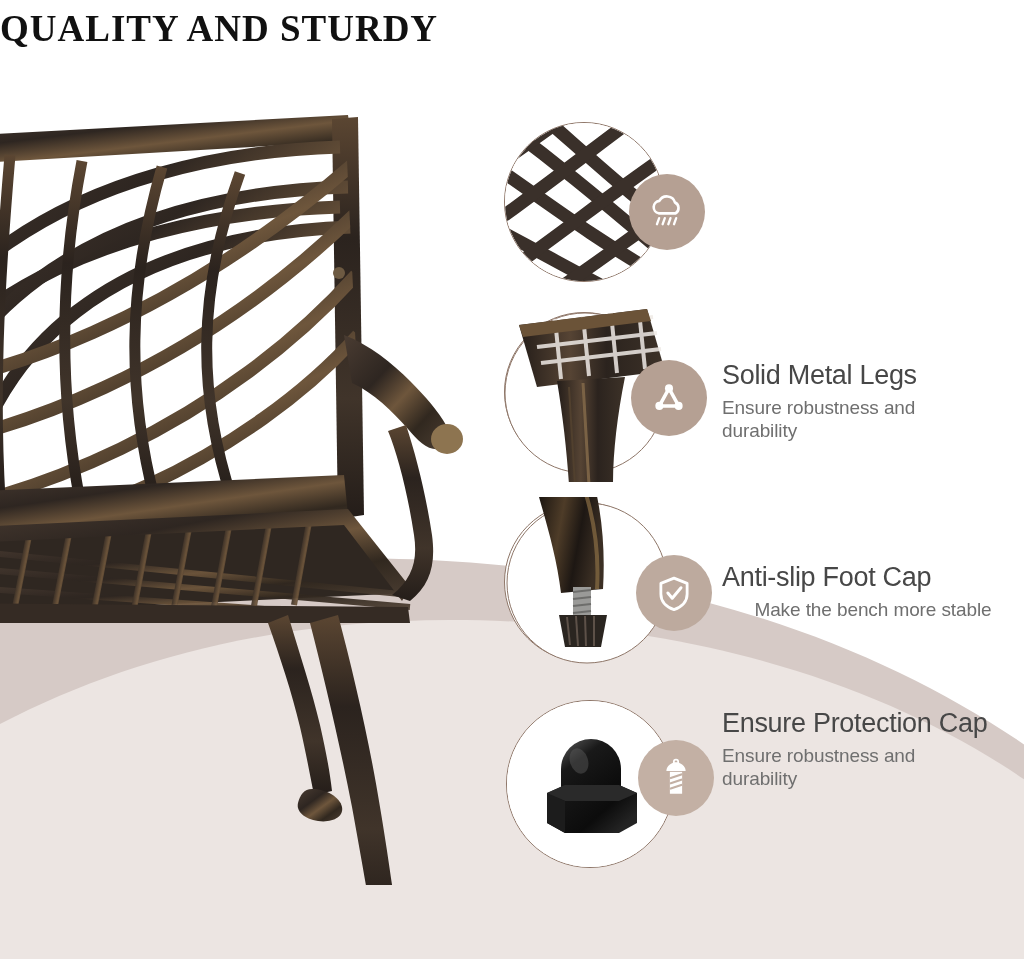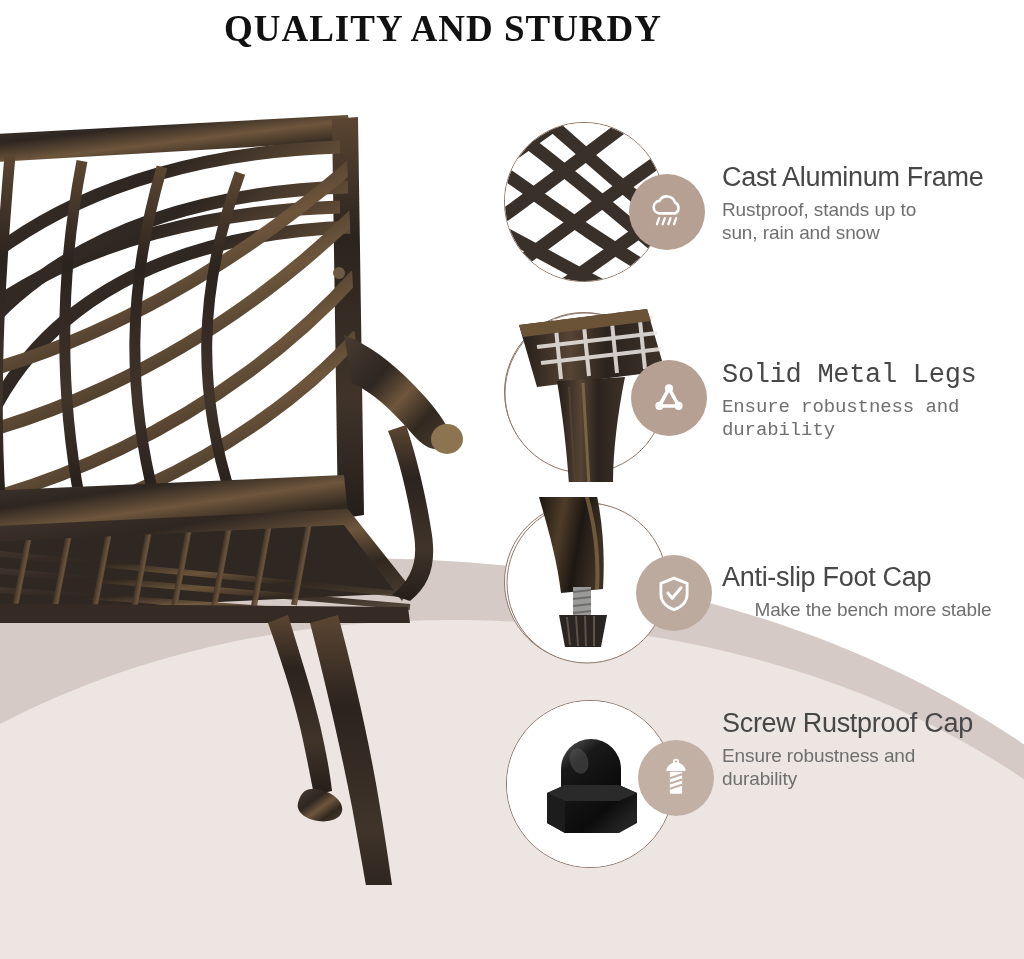--- a/index.html
+++ b/index.html
@@ -10,21 +10,21 @@
     overflow:hidden;
     position:relative;
   }
 
   
   #bg-layer { position:absolute; inset:0; z-index:0; pointer-events:none; }
 
   
   #title-bar{
     position:absolute; top:0; left:0; width:886px; height:56px;
-    display:flex; align-items:center; justify-content:center;
+    display:flex; align-items:center; justify-content:flex-start;
     z-index:6;
   }
   #page-title{
     font-family:"Liberation Serif", serif;
     font-weight:bold;
     font-size:37px;
     letter-spacing:1px;
     color:#111111;
     white-space:nowrap;
   }
@@ -75,21 +75,21 @@
   .badge.b3{ left:138px; top:57px; background:#bdaa9e;}
   .badge.b4{ left:140px; top:52px; background:#c3b0a4;}
   .badge svg{ width:42px; height:42px; display:block; }
 
   .feature-text{
     position:absolute;
     left:224px;
     width:302px;
   }
   .feature-text.t1{ top:44px; }
-  .feature-text.t2{ top:52px;font-family:Liberation Mono, monospace; }
+  .feature-text.t2{ top:52px; }
   .feature-text.t3{ top:64px; }
   .feature-text.t4{ top:20px; }
 
   .feature-title{
     font-size:27px;
     line-height:30px;
     color:#474747;
     font-weight:400;
     letter-spacing:-0.3px;
     margin-bottom:6px;
@@ -235,25 +235,20 @@
       <svg viewBox="0 0 48 48">
         <path d="M14.5 25.5 A7.2 7.2 0 0 1 15.2 11.3 A9.8 9.8 0 0 1 33.2 13.2 A7 7 0 0 1 33.8 25.5 Z" fill="none" stroke="#ffffff" stroke-width="3" stroke-linejoin="round"></path>
         <g stroke="#ffffff" stroke-width="2.6" stroke-linecap="round">
           <line x1="15" y1="31" x2="12.5" y2="38"></line>
           <line x1="21.5" y1="31" x2="19" y2="38"></line>
           <line x1="28" y1="31" x2="25.5" y2="38"></line>
           <line x1="34.5" y1="31" x2="32" y2="38"></line>
         </g>
       </svg>
     </div>
-    <div class="feature-text t1">
-      <div class="feature-title">Cast Aluminum Frame</div>
-      <div class="feature-sub">Rustproof, stands up to
-sun, rain and snow</div>
-    </div>
   </div>
 
   <div class="feature-row">
     <div class="photo-circle" style="overflow:visible;">
       <svg viewBox="0 0 180 175" width="180" height="175" style="margin:-6px 0 0 -8px;">
         <defs>
           <linearGradient id="lgm" x1="0" y1="0" x2="1" y2="0">
             <stop offset="0%" stop-color="#241d19"></stop>
             <stop offset="35%" stop-color="#564434"></stop>
             <stop offset="60%" stop-color="#2b231e"></stop>
@@ -380,19 +375,19 @@
         <rect x="21.5" y="3" width="5" height="11" rx="2.4" fill="none" stroke="#ffffff" stroke-width="2"></rect>
         <path d="M17 17 L31 17 L31 42 L17 42 Z" fill="#ffffff"></path>
         <g stroke="#c3b0a4" stroke-width="2.6" stroke-linecap="round">
           <line x1="18" y1="24" x2="30" y2="20"></line>
           <line x1="18" y1="30" x2="30" y2="26"></line>
           <line x1="18" y1="36" x2="30" y2="32"></line>
         </g>
       </svg>
     </div>
     <div class="feature-text t4">
-      <div class="feature-title" style="white-space:normal;">Screw Rustproof Cap</div>
+      <div class="feature-title" style="white-space:normal;">Ensure Protection Cap</div>
       <div class="feature-sub">Ensure robustness and
 durability</div>
     </div>
   </div>
 
 </div>
 
 </body></html>

